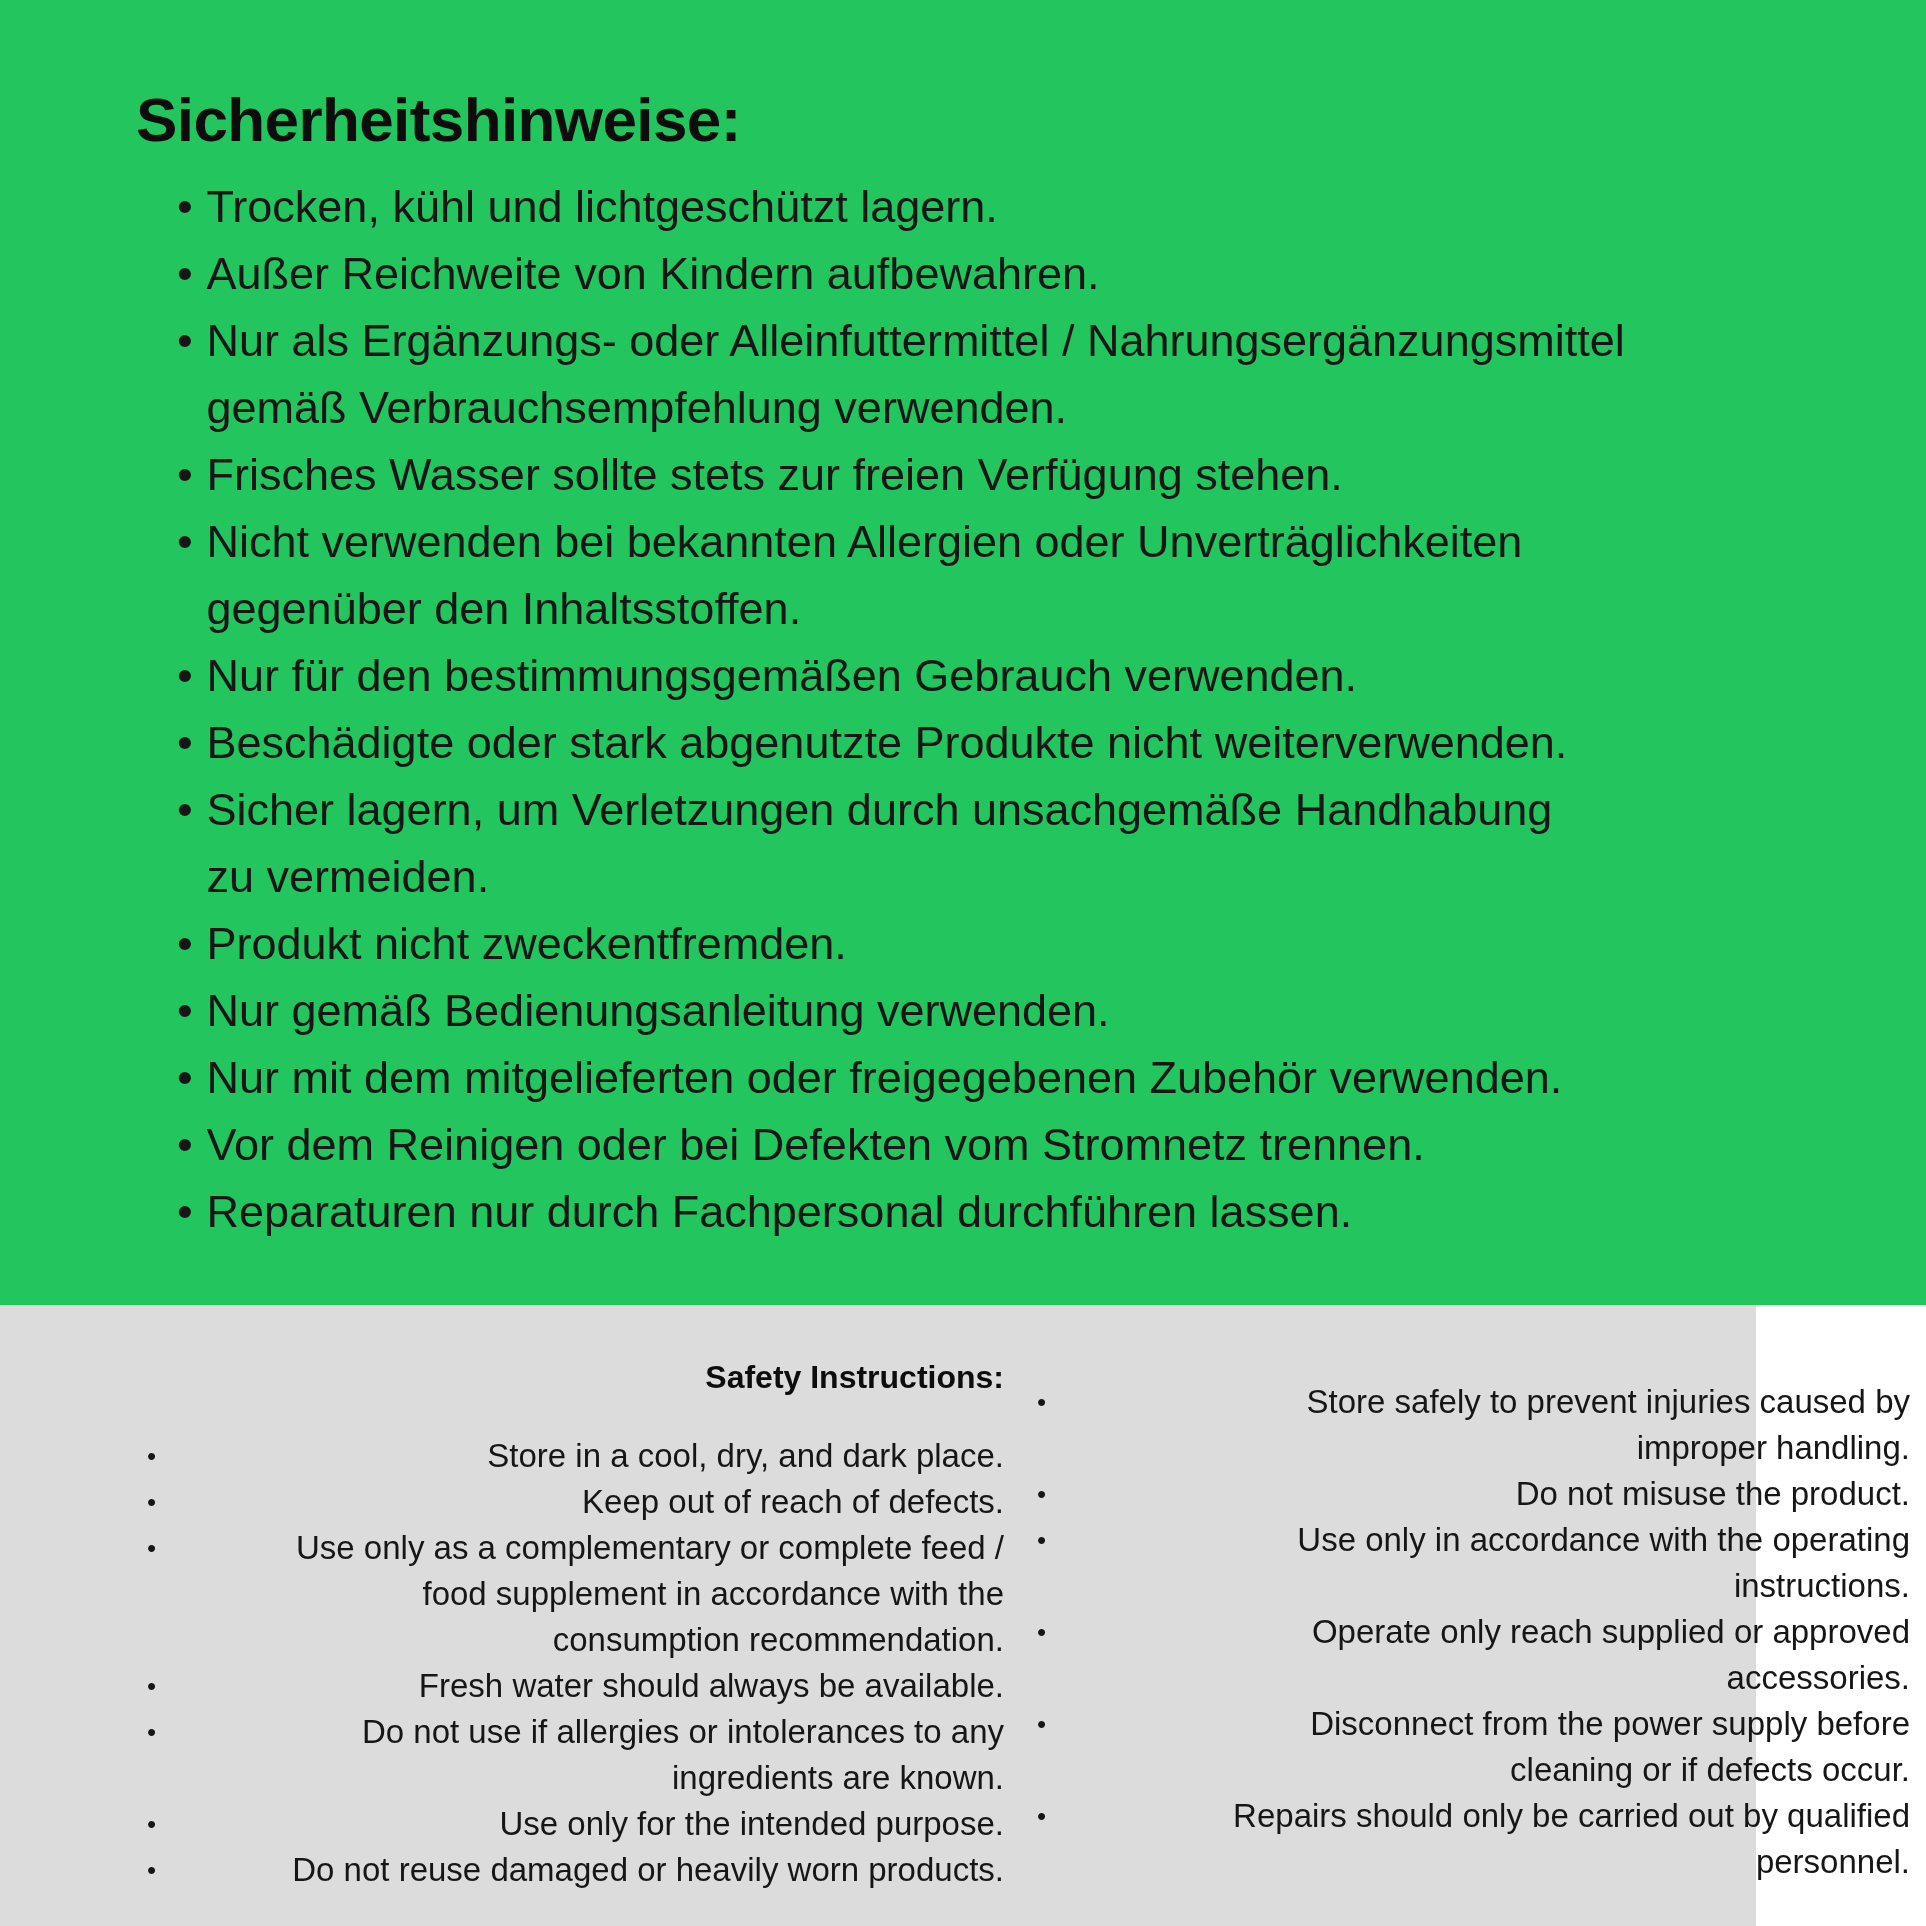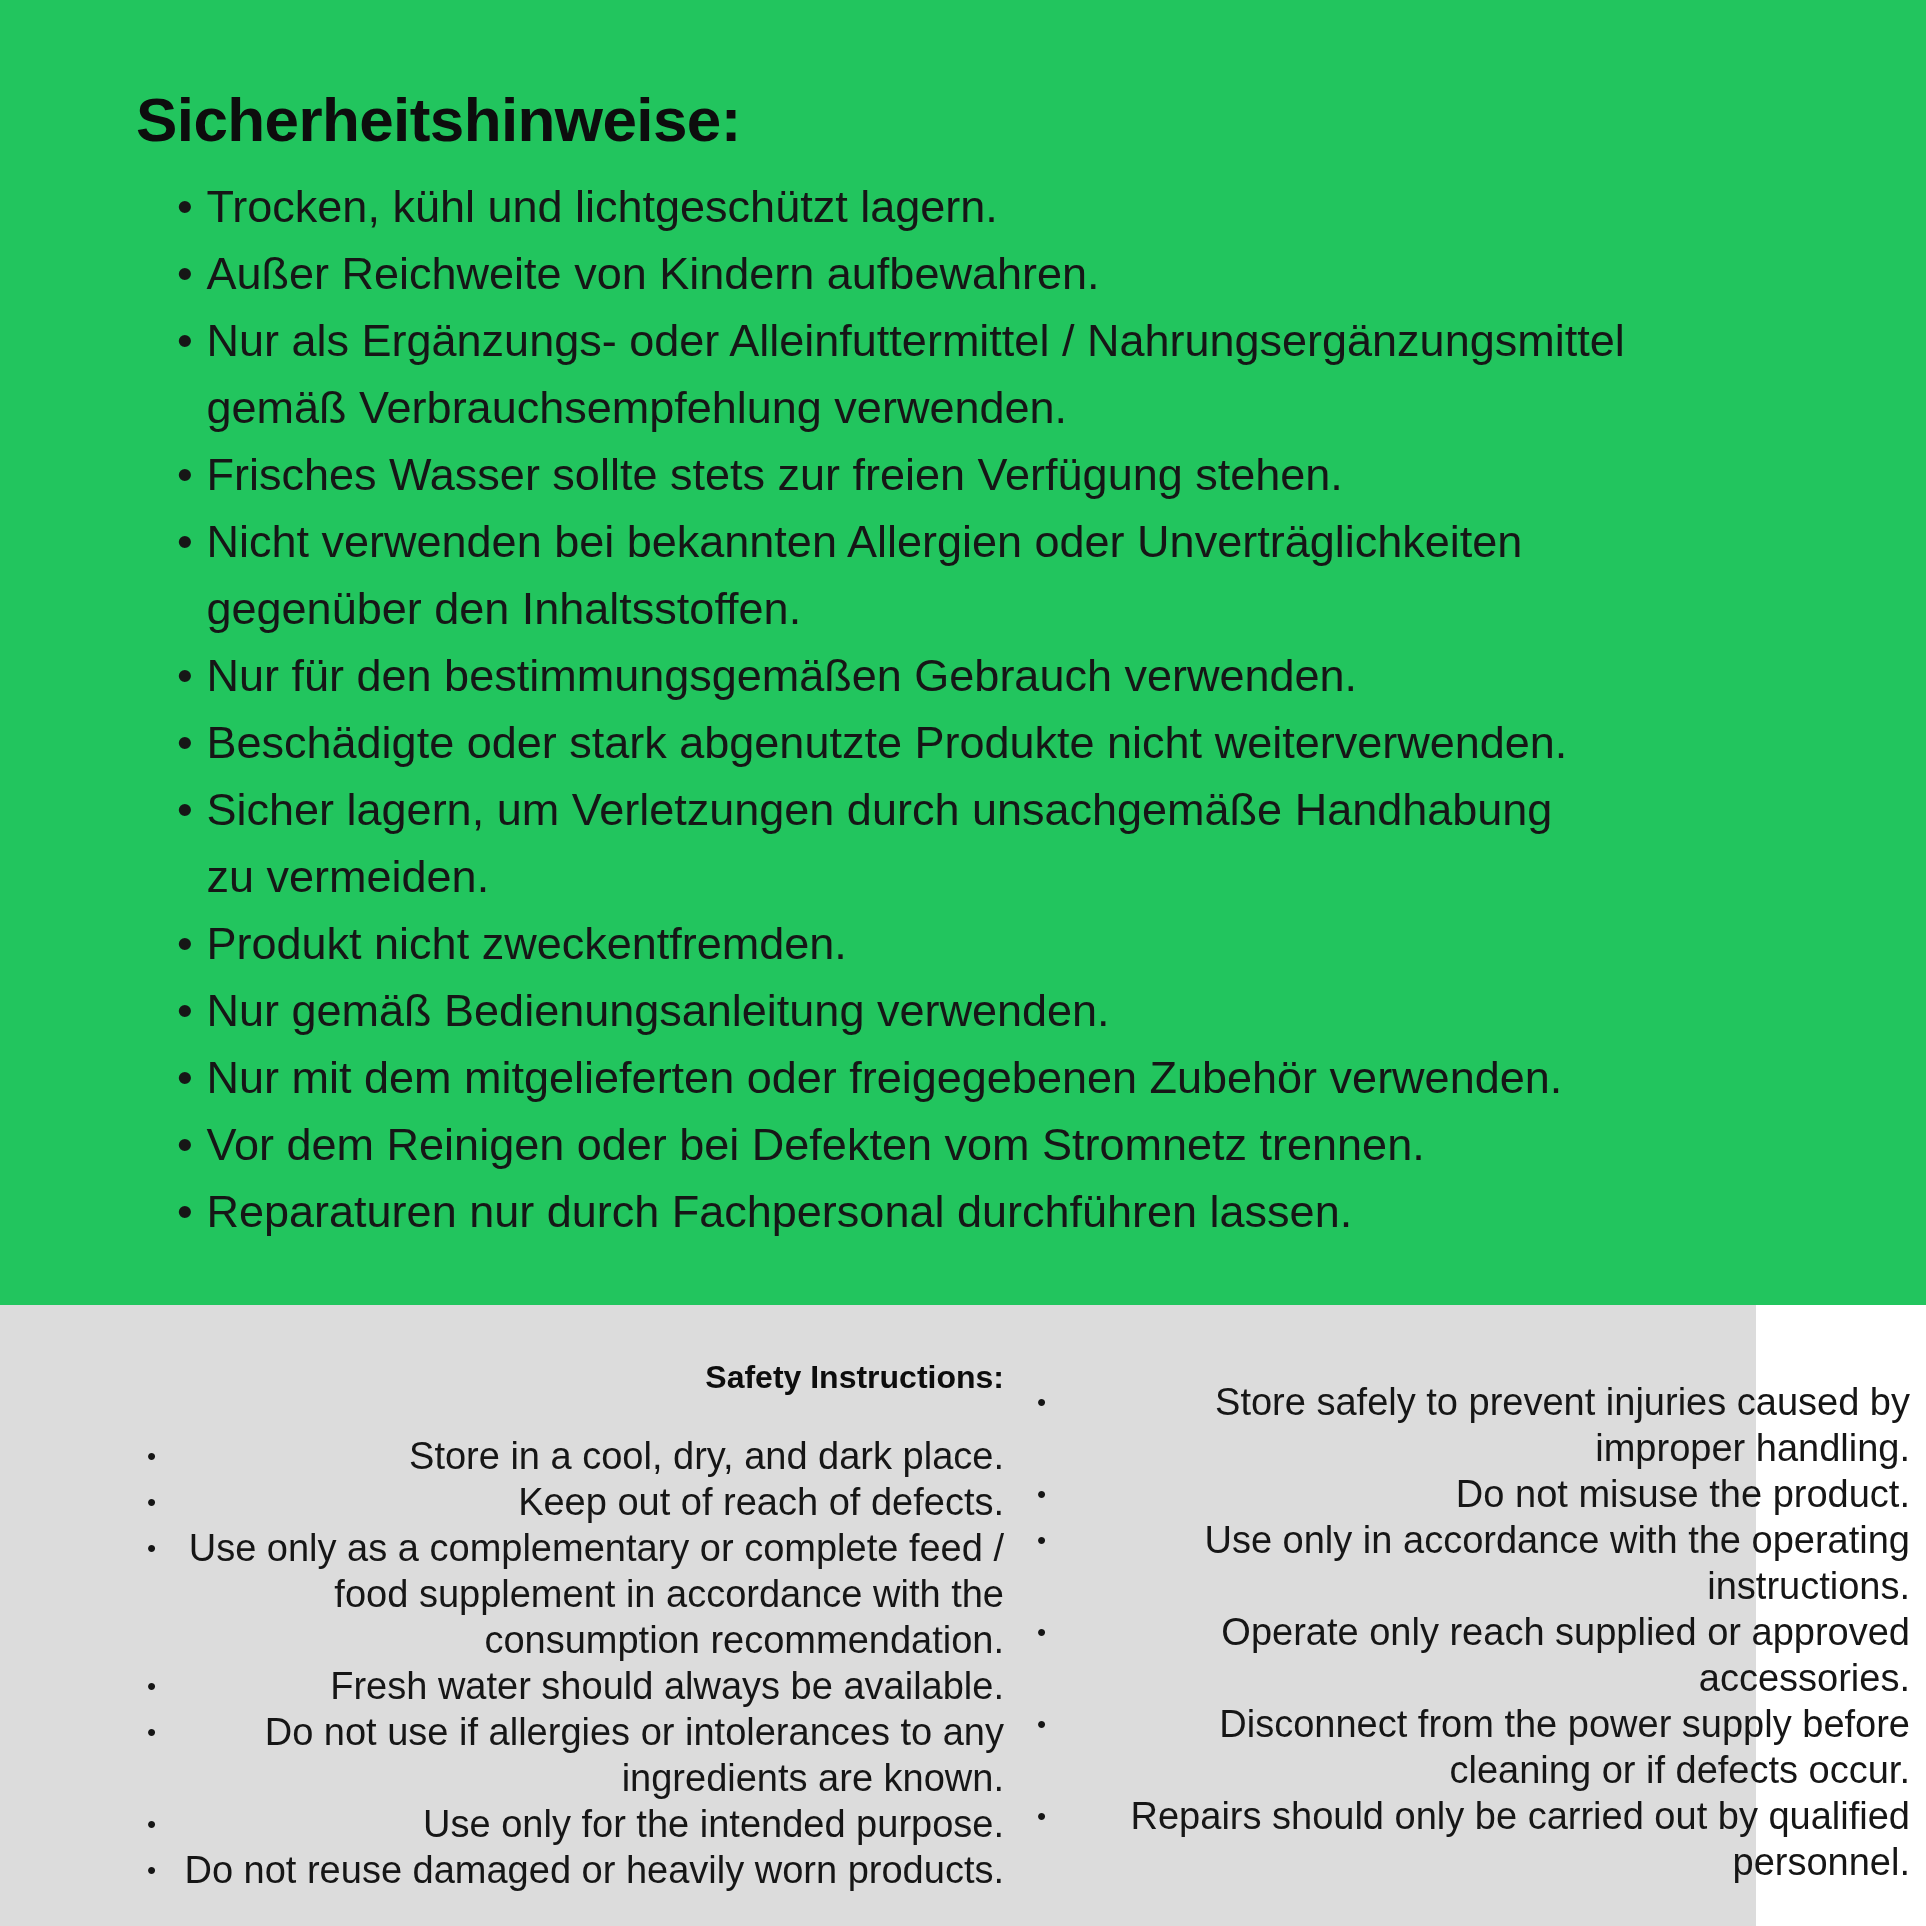--- a/index.html
+++ b/index.html
@@ -75,21 +75,21 @@
     line-height: 39px;
     color: #0d0d0d;
   }
   ul.en-list {
     margin: 36px 0 1px 16px;
   }
   .col-right ul.en-list { margin: 0; }
   ul.en-list > li {
     position: relative;
     padding-left: 24.4px;
-    font-size: 38px;
+    font-size: 33px;
     line-height: 46px;
     white-space: pre-line;
   }
   ul.en-list > li::before {
     content: "\2022";
     position: absolute;
     left: 0;
     top: 0;
     font-size: 26px;
   }

